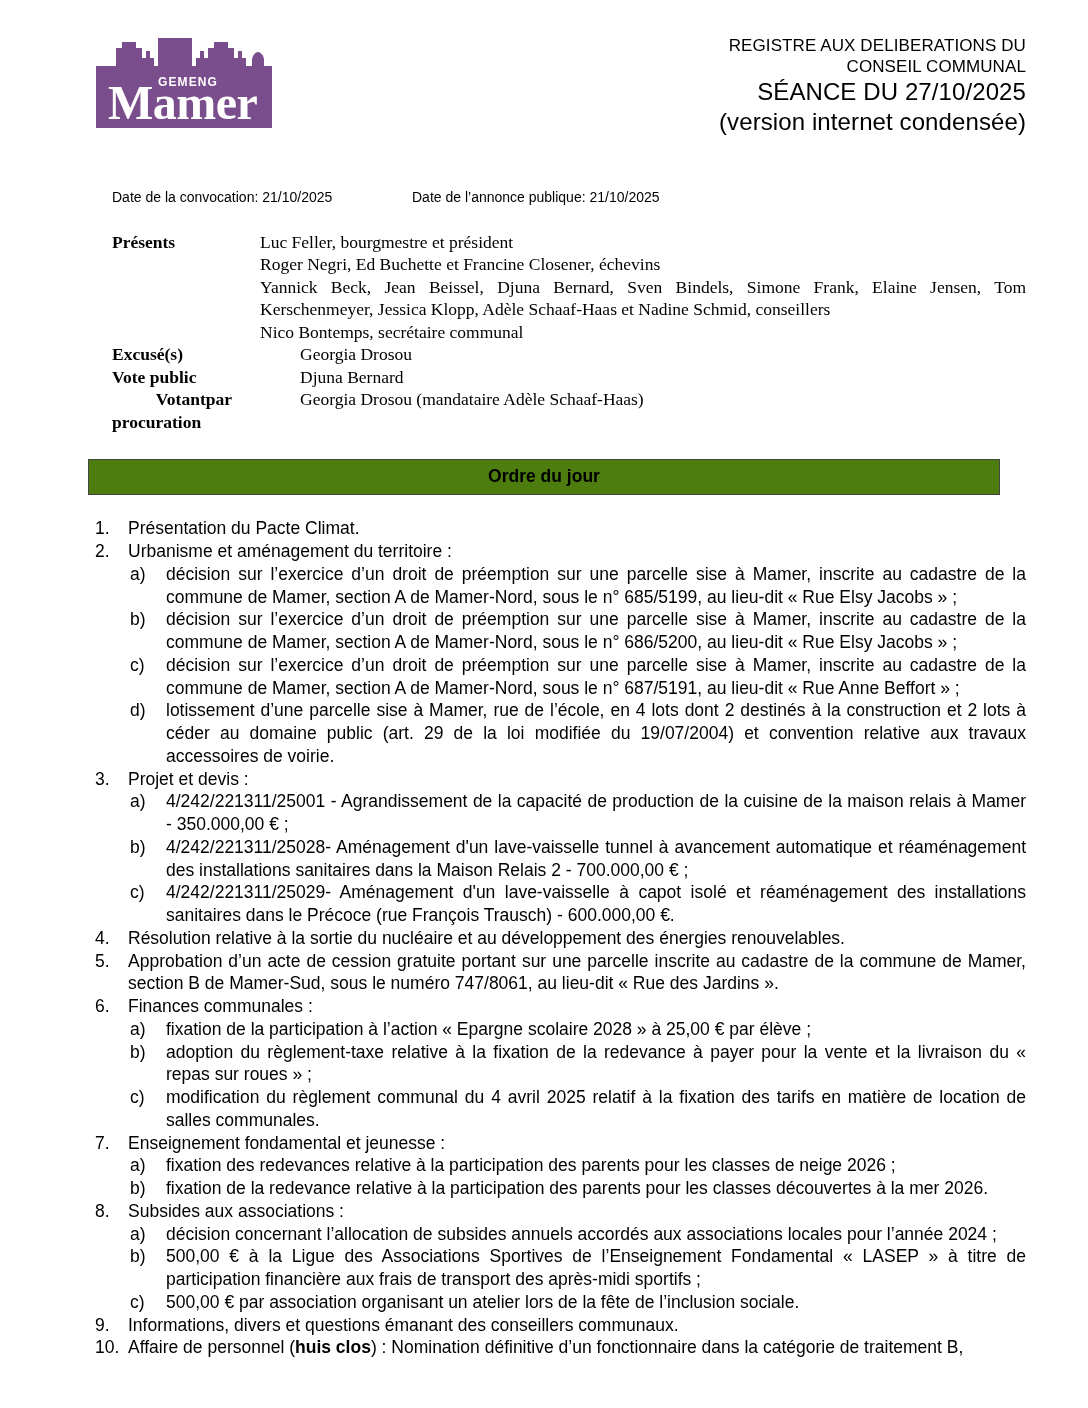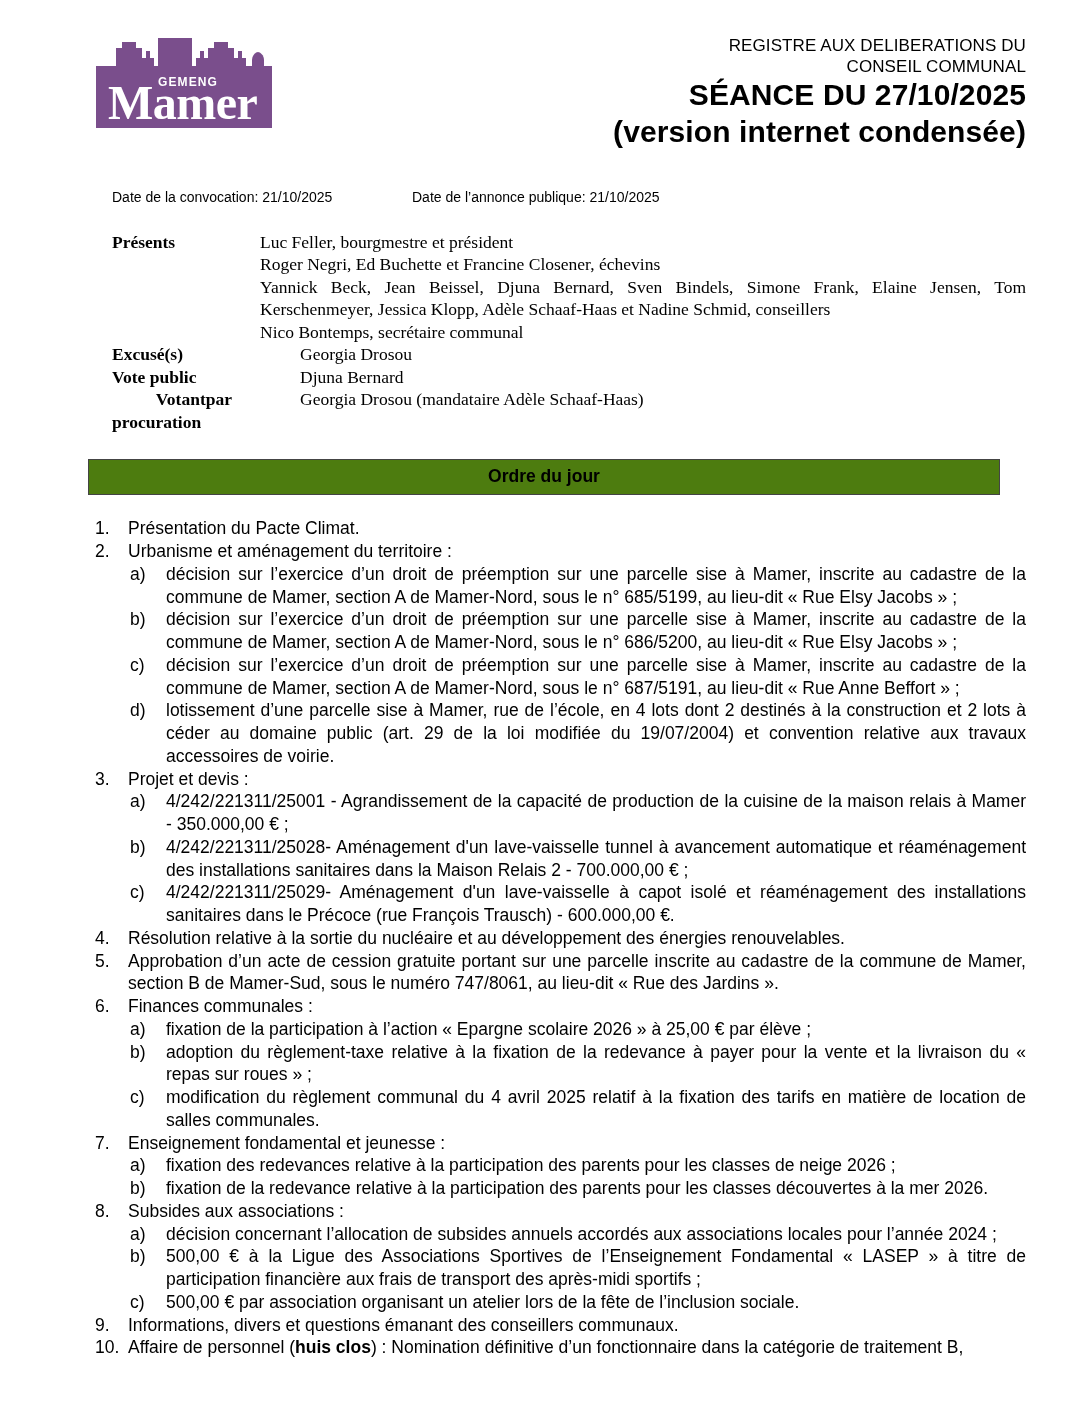--- a/index.html
+++ b/index.html
@@ -48,22 +48,22 @@
     flex: 1 1 auto;
     padding-top: 8px;
     line-height: 1.22;
   }
   .title-line {
     font-size: 17px;
     letter-spacing: 0.1px;
     white-space: nowrap;
   }
   .title-line.bold {
-    font-weight: bold;
-    font-size: 30px;
+    font-weight: normal;
+    font-size: 24px;
   }
 
   
   .dates-row {
     display: flex;
     padding: 14px 0 0 112px;
     font-size: 14px;
   }
   .date-left { width: 300px; }
   .date-right { }
@@ -280,21 +280,21 @@
       <div class="item lvl1">
         <span class="marker">5.</span>
         <span class="body">Approbation d’un acte de cession gratuite portant sur une parcelle inscrite au cadastre de la commune de Mamer, section B de Mamer-Sud, sous le numéro 747/8061, au lieu-dit « Rue des Jardins ».</span>
       </div>
       <div class="item lvl1 nojustify">
         <span class="marker">6.</span>
         <span class="body">Finances communales :</span>
       </div>
       <div class="item lvl2">
         <span class="marker">a)</span>
-        <span class="body">fixation de la participation à l’action « Epargne scolaire 2026 » à 25,00 € par élève ;</span>
+        <span class="body">fixation de la participation à l’action « Epargne scolaire 2028 » à 25,00 € par élève ;</span>
       </div>
       <div class="item lvl2">
         <span class="marker">b)</span>
         <span class="body">adoption du règlement-taxe relative à la fixation de la redevance à payer pour la vente et la livraison du « repas sur roues » ;</span>
       </div>
       <div class="item lvl2">
         <span class="marker">c)</span>
         <span class="body">modification du règlement communal du 4 avril 2025 relatif à la fixation des tarifs en matière de location de salles communales.</span>
       </div>
       <div class="item lvl1 nojustify">

